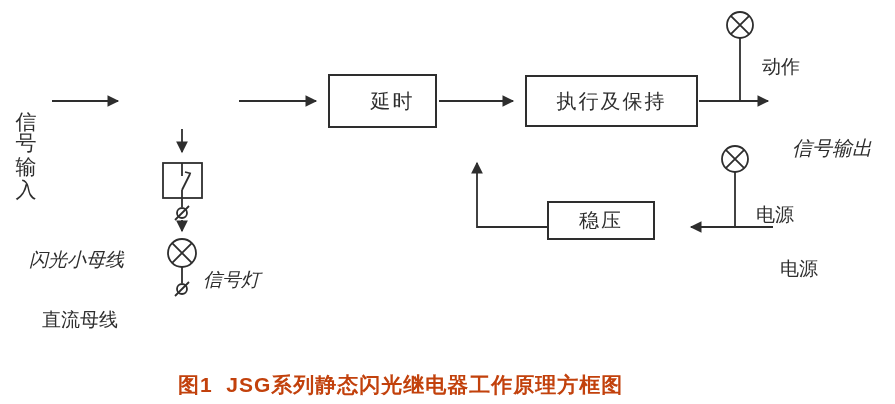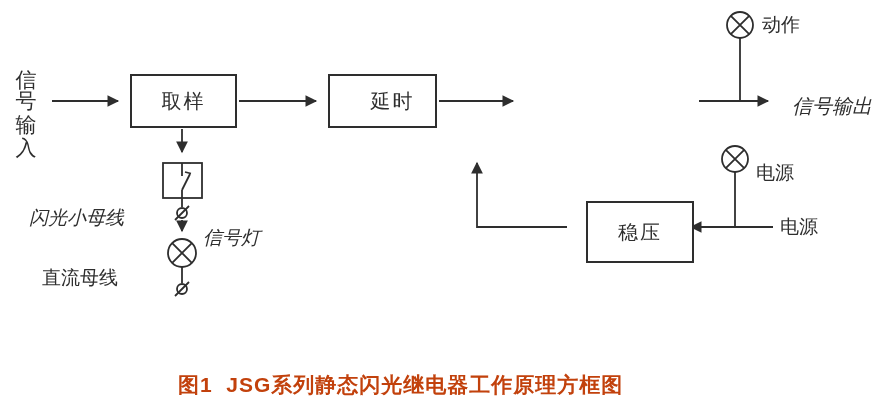--- a/index.html
+++ b/index.html
@@ -31,28 +31,29 @@
     display: flex;
     align-items: center;
     justify-content: center;
     font-size: 20px;
     color: #2e2e2e;
     letter-spacing: 2px;
   }
   .block-sampling  { left: 130px; top: 74px;  width: 107px; height: 54px; }
   .block-delay     { left: 328px; top: 74px;  width: 109px; height: 54px; padding-left: 20px; }
   .block-execute   { left: 525px; top: 75px;  width: 173px; height: 52px; }
-  .block-regulator { left: 586px; top: 201px; width: 108px; height: 62px; }
+  .block-regulator { left: 547px; top: 201px; width: 108px; height: 39px; }
 
   .lbl {
     position: absolute;
     font-size: 19px;
     color: #2e2e2e;
     white-space: nowrap;
     line-height: 1.1;
+    margin-top: 42px;
   }
   .lbl-vertical-input {
     left: 15px; top: 53px;
     font-size: 21px;
     writing-mode: vertical-lr;
     text-orientation: upright;
     letter-spacing: 22px;
     white-space: pre;
   }
   .lbl-flash-bus    { left: 29px;  top: 208px; font-style: italic; }
@@ -145,25 +146,25 @@
       <path d="M172.2,243.2 L191.8,262.8 M191.8,243.2 L172.2,262.8"></path>
       <path d="M182,267 V283"></path>
     </g>
 
     <g>
       <circle cx="182" cy="289" r="5"></circle>
       <path d="M175,296 L189,282"></path>
     </g>
   </svg>
 
-  <div class="block block-sampling">
-    <span>取样</span>
-  </div>
   <div class="block block-delay">
     <span>延时</span>
+  </div>
+  <div class="block block-execute">
+    <span>执行及保持</span>
   </div>
   <div class="block block-regulator">
     <span>稳压</span>
   </div>
 
   <div class="lbl lbl-vertical-input">信号输入</div>
   <div class="lbl lbl-flash-bus">闪光小母线</div>
   <div class="lbl lbl-dc-bus">直流母线</div>
   <div class="lbl lbl-signal-lamp">信号灯</div>
   <div class="lbl lbl-action">动作</div>

